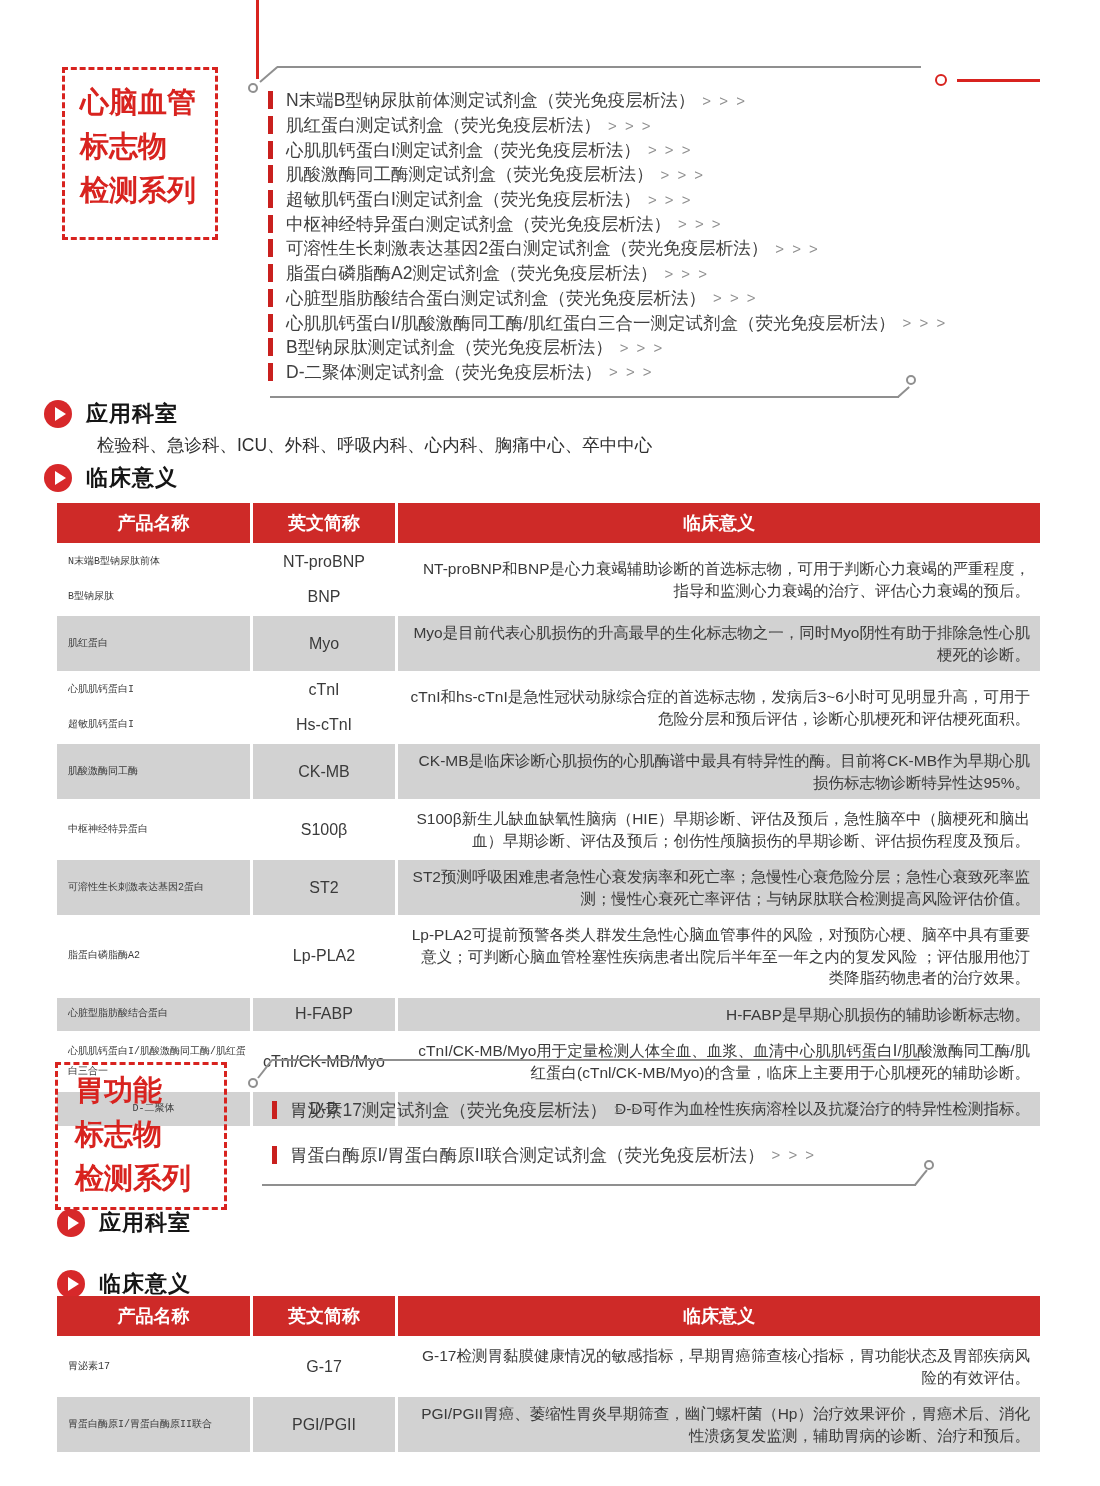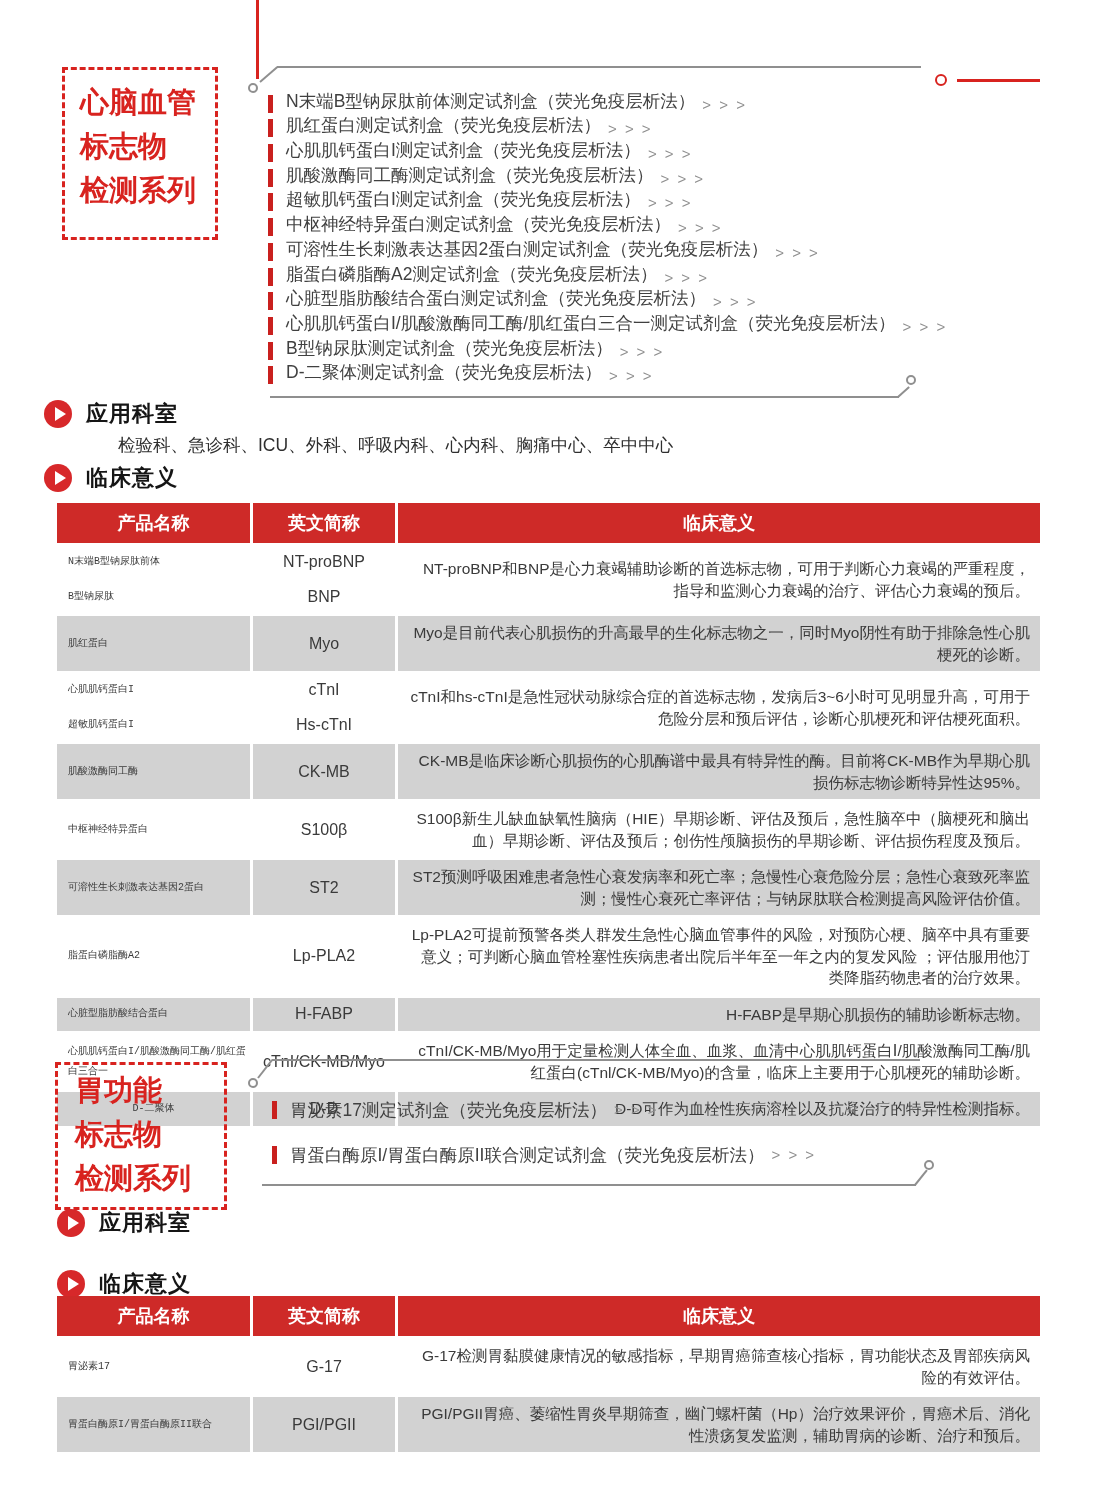--- a/index.html
+++ b/index.html
@@ -18,21 +18,21 @@
 
   
   .series-box { position:absolute; border:3px dashed #d8231f; color:#d8231f; font-weight:bold; font-size:29px; line-height:44px;font-family:Liberation Mono, monospace; }
   .series-box.s1 { left:62px; top:67px; width:156px; height:173px; padding:13px 0 0 15px; }
   .series-box.s2 { left:55px; top:1062px; width:172px; height:148px; padding:6px 0 0 17px; }
   .series-box span { display:block; }
 
   
   ul.kits { position:absolute; list-style:none; }
   ul.kits.k1 { left:268px; top:88px; }
-  ul.kits.k1 li { height:24.7px;align-items:flex-end; }
+  ul.kits.k1 li { height:24.7px; }
   ul.kits.k2 { left:272px; top:1087px; }
   ul.kits.k2 li { height:45px; }
   ul.kits li { display:flex; align-items:center; }
   .kit-bar { width:5px; height:18px; background:#c9201e; margin-right:13px; flex:0 0 auto; }
   .kit-label { font-size:17.5px; color:#404040; white-space:nowrap; }
   .kit-arrows { font-size:15px; color:#8f8f8f; margin-left:7px; letter-spacing:2px; white-space:nowrap; }
 
   
   .sec-heading { position:absolute; display:flex; align-items:center; }
   .play-icon { width:28px; height:28px; border-radius:50%; background:#d7282a; margin-right:14px; position:relative; flex:0 0 auto; }
@@ -137,21 +137,21 @@
     </ul>
 
   <div class="hline" style="left:270px; top:396px; width:629px;"></div>
   <div class="diag" style="left:898px; top:396px; width:15px; transform:rotate(-42deg);"></div>
   <div class="ocircle" style="left:906px; top:375px;"></div>
 
   <div class="sec-heading" style="left:44px; top:399px;">
     <span class="play-icon"></span>
     <b>应用科室</b>
   </div>
-  <div class="dept-line" style="left:97px; top:433px;margin-left:21px;">检验科、急诊科、ICU、外科、呼吸内科、心内科、胸痛中心、卒中中心</div>
+  <div class="dept-line" style="left:97px; top:433px;">检验科、急诊科、ICU、外科、呼吸内科、心内科、胸痛中心、卒中中心</div>
 
   <div class="sec-heading" style="left:44px; top:463px;">
     <span class="play-icon"></span>
     <b>临床意义</b>
   </div>
 
   <table class="sig-table t1">
     <colgroup>
         <col style="width:193px">
         <col style="width:142px">

